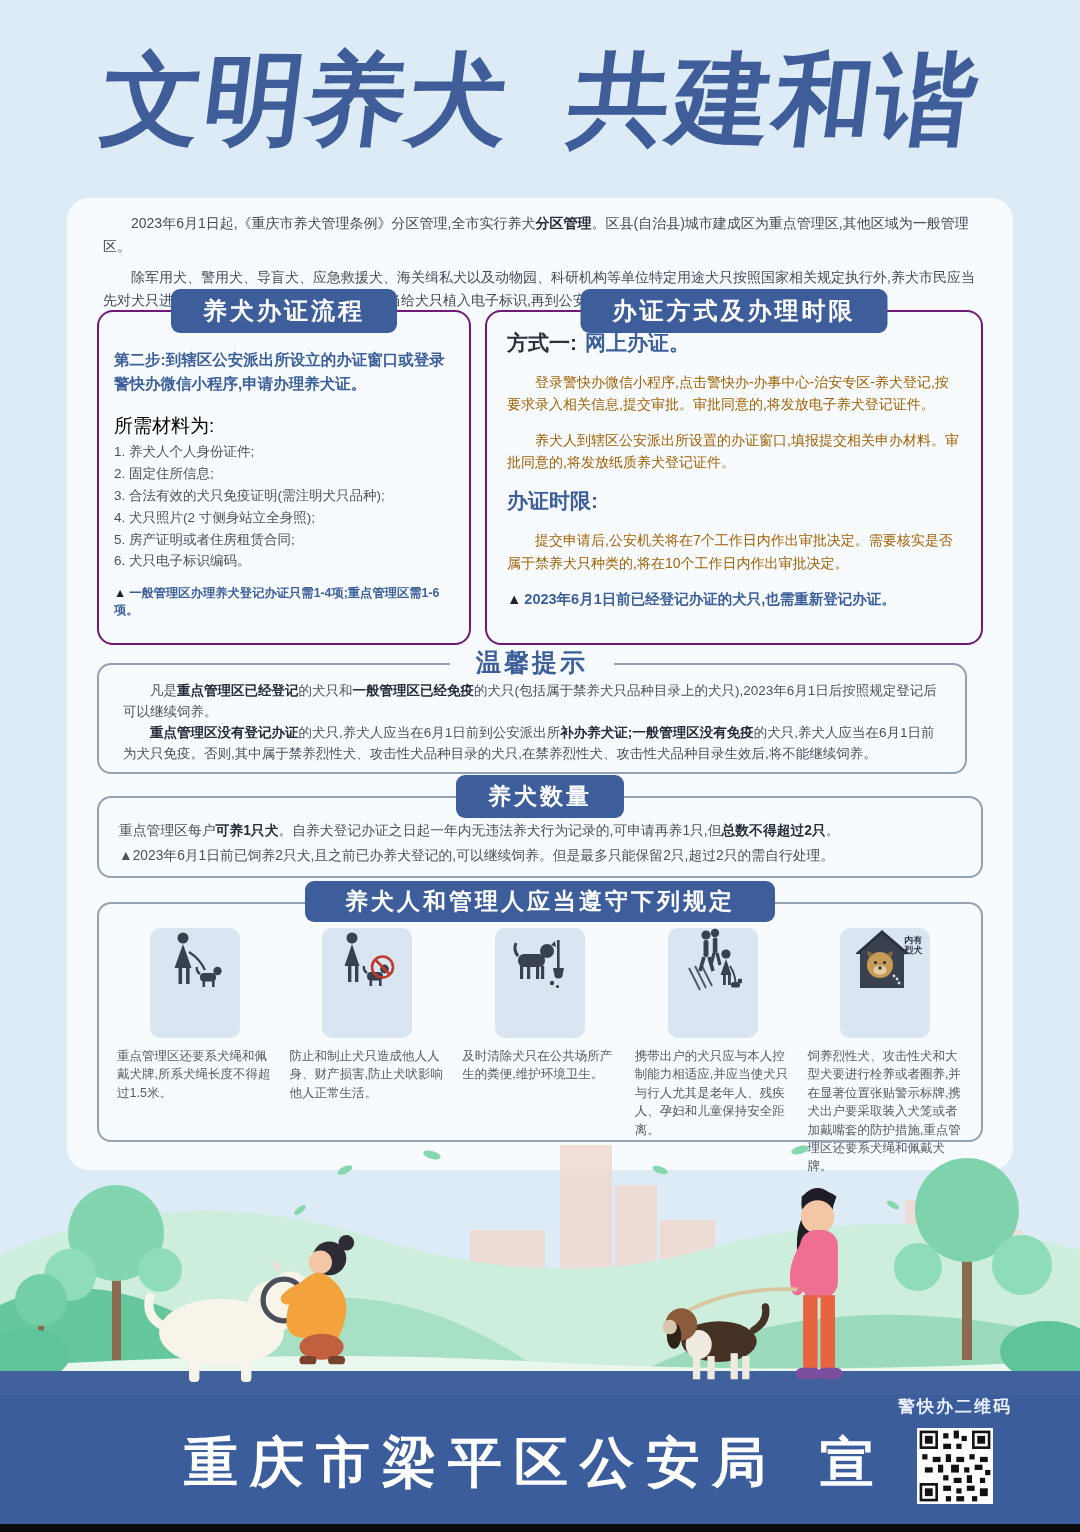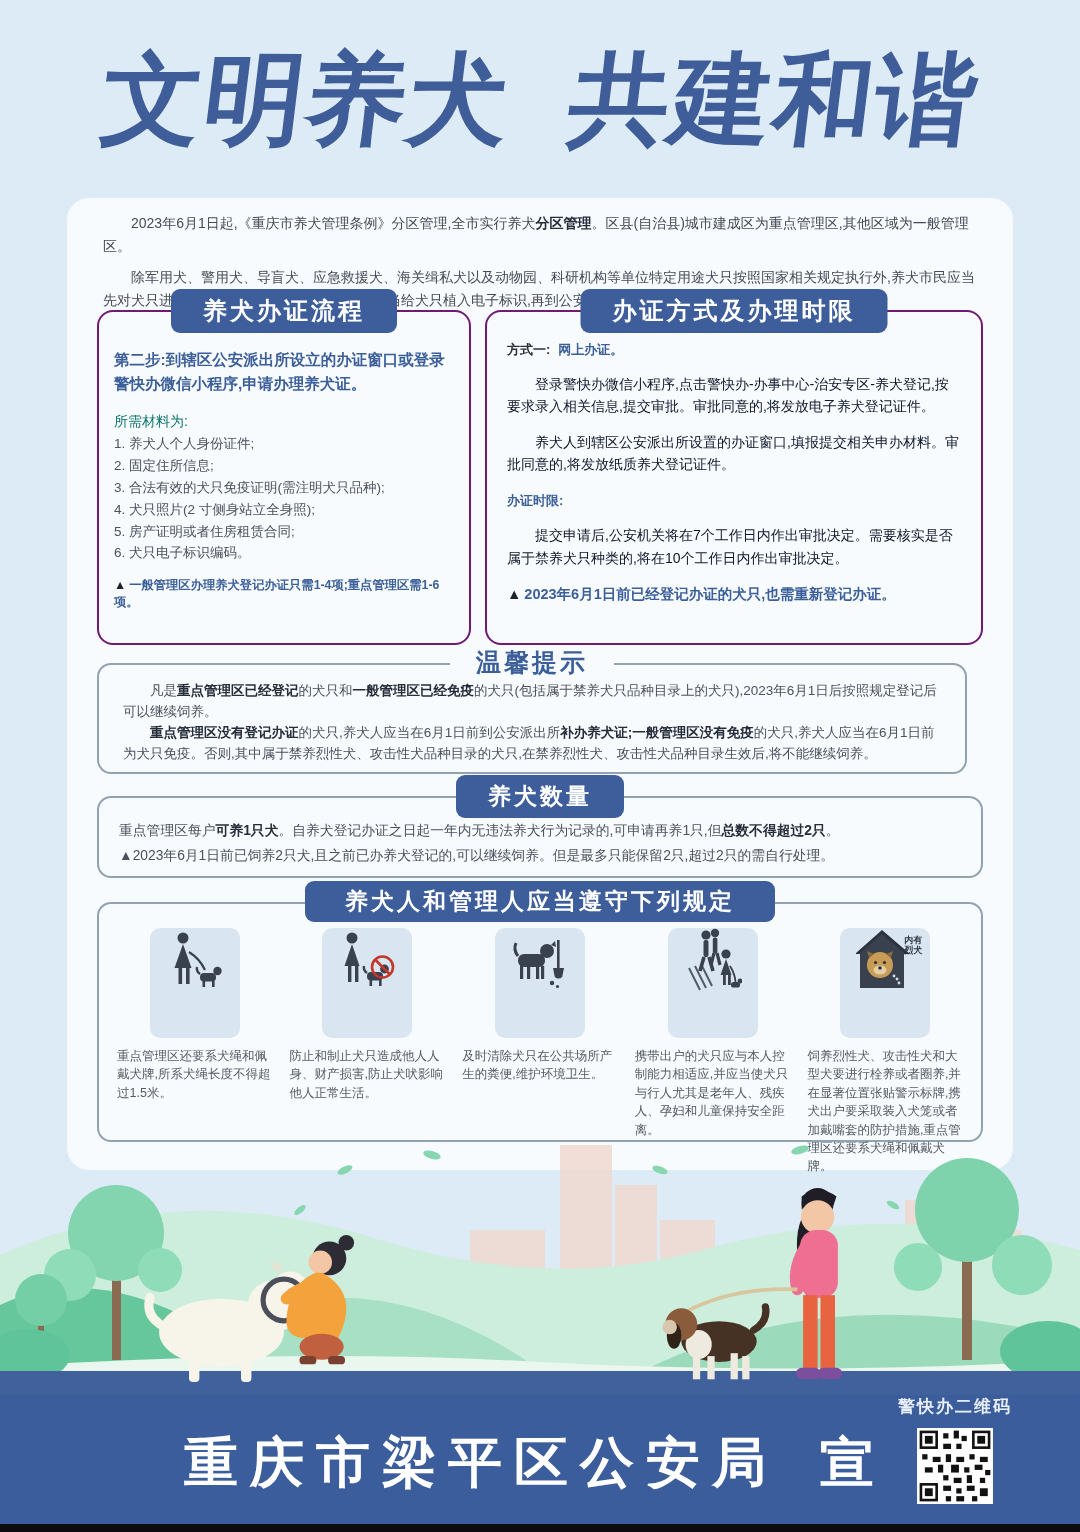--- a/index.html
+++ b/index.html
@@ -23,29 +23,29 @@
   .row {position:absolute; top:112px; left:30px; right:30px; height:335px; display:flex; gap:14px;}
   .box {position:relative; border:2px solid #701a75; border-radius:16px; box-sizing:border-box;}
   .box-process {width:374px; padding:16px 15px 8px;}
   .box-methods {flex:1; padding:12px 20px 8px;}
   .badge {position:absolute; top:-23px; left:50%; transform:translateX(-50%);
           background:#3d5e9b; color:#fff; font-weight:700; font-size:24px; line-height:1;
           padding:10px 32px; border-radius:9px; letter-spacing:3px; white-space:nowrap;}
 
   .step {margin:15px 0 0; font-size:15.5px; font-weight:700; color:#3c5f9a; line-height:1.52;}
   .box-process .step:first-of-type {margin-top:20px;}
-  .mat-title {margin:18px 0 2px; font-size:14px; color:#0f766e;}
+  .mat-title {margin:18px 0 2px; font-size:19px; color:#000000;}
   .materials {list-style:none; margin:0; padding:0; font-size:13.5px; color:#4b515c; line-height:1.62;}
   .note {margin:13px 0 0; font-size:12.3px; font-weight:700; color:#3c5f9a;}
   .tri  {color:#1d2129; margin-right:3px;}
 
-  .m-head {margin:17px 0 4px; font-size:13px; font-weight:700;}
+  .m-head {margin:5px 0 4px; font-size:21px; font-weight:700;}
   .m-label {color:#2b303c; margin-right:8px;}
   .m-title {color:#3c5f9a;}
-  .m-body {margin:14px 0; font-size:14px; color:#0f172a; line-height:1.58; text-indent:2em;}
+  .m-body {margin:14px 0; font-size:14px; color:#a16207; line-height:1.58; text-indent:2em;}
   .box-methods .note {font-size:14.5px; margin-top:16px;}
 
   
   .tipsbox {position:absolute; top:465px; left:30px; right:46px; min-height:107px;
             border:2px solid #93a1b2; border-radius:14px; padding:15px 24px 8px; box-sizing:border-box;}
   .tips-title {position:absolute; top:-17px; left:50%; transform:translateX(-50%);
                background:#f7fbfd; padding:0 26px; font-size:25px; font-weight:700;
                color:#3c5f9a; letter-spacing:3px; line-height:1.15; white-space:nowrap;}
   .tips-p {margin:0; font-size:13.5px; color:#4b515c; line-height:1.56; text-indent:2em;}
 

